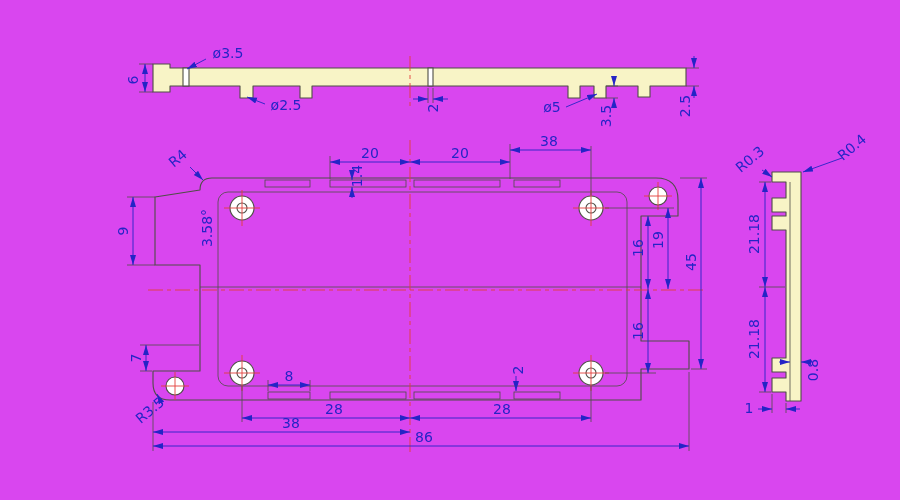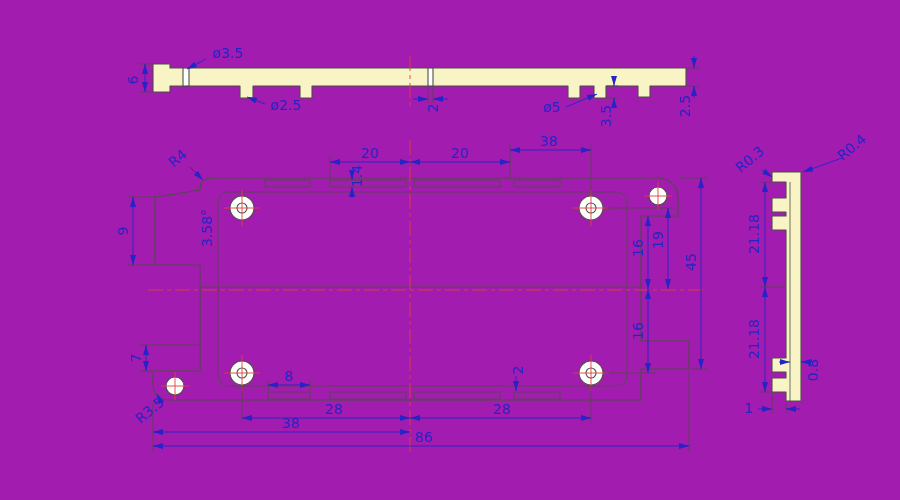--- a/index.html
+++ b/index.html
@@ -1,16 +1,16 @@
 <!DOCTYPE html>
 <html><head>
 <meta charset="utf-8">
 <style>
   html,body{margin:0;padding:0;background:#ffffff;}
-  .stage{width:900px;height:500px;position:relative;background:#a21caf;overflow:hidden;}
+  .stage{width:900px;height:500px;position:relative;background:#d946ef;overflow:hidden;}
   svg{display:block;}
   .sect{fill:#f8f4c6;stroke:#4e4e46;stroke-width:1.1;stroke-linejoin:round;}
   .part{fill:none;stroke:#4e4e46;stroke-width:1.1;stroke-linejoin:round;}
   .thin{fill:none;stroke:#4e4e46;stroke-width:0.8;}
   .holefill{fill:#ffffff;stroke:#4e4e46;stroke-width:1.1;}
   .cl{fill:none;stroke:#e2403a;stroke-width:0.9;stroke-dasharray:15 4 4 4;}
   .ch{stroke:#e2403a;stroke-width:0.9;}
   .dl{fill:none;stroke:#2524c6;stroke-width:0.9;}
   .dt{fill:#2524c6;font-family:"DejaVu Sans",sans-serif;font-size:14px;text-anchor:middle;}
 </style>

